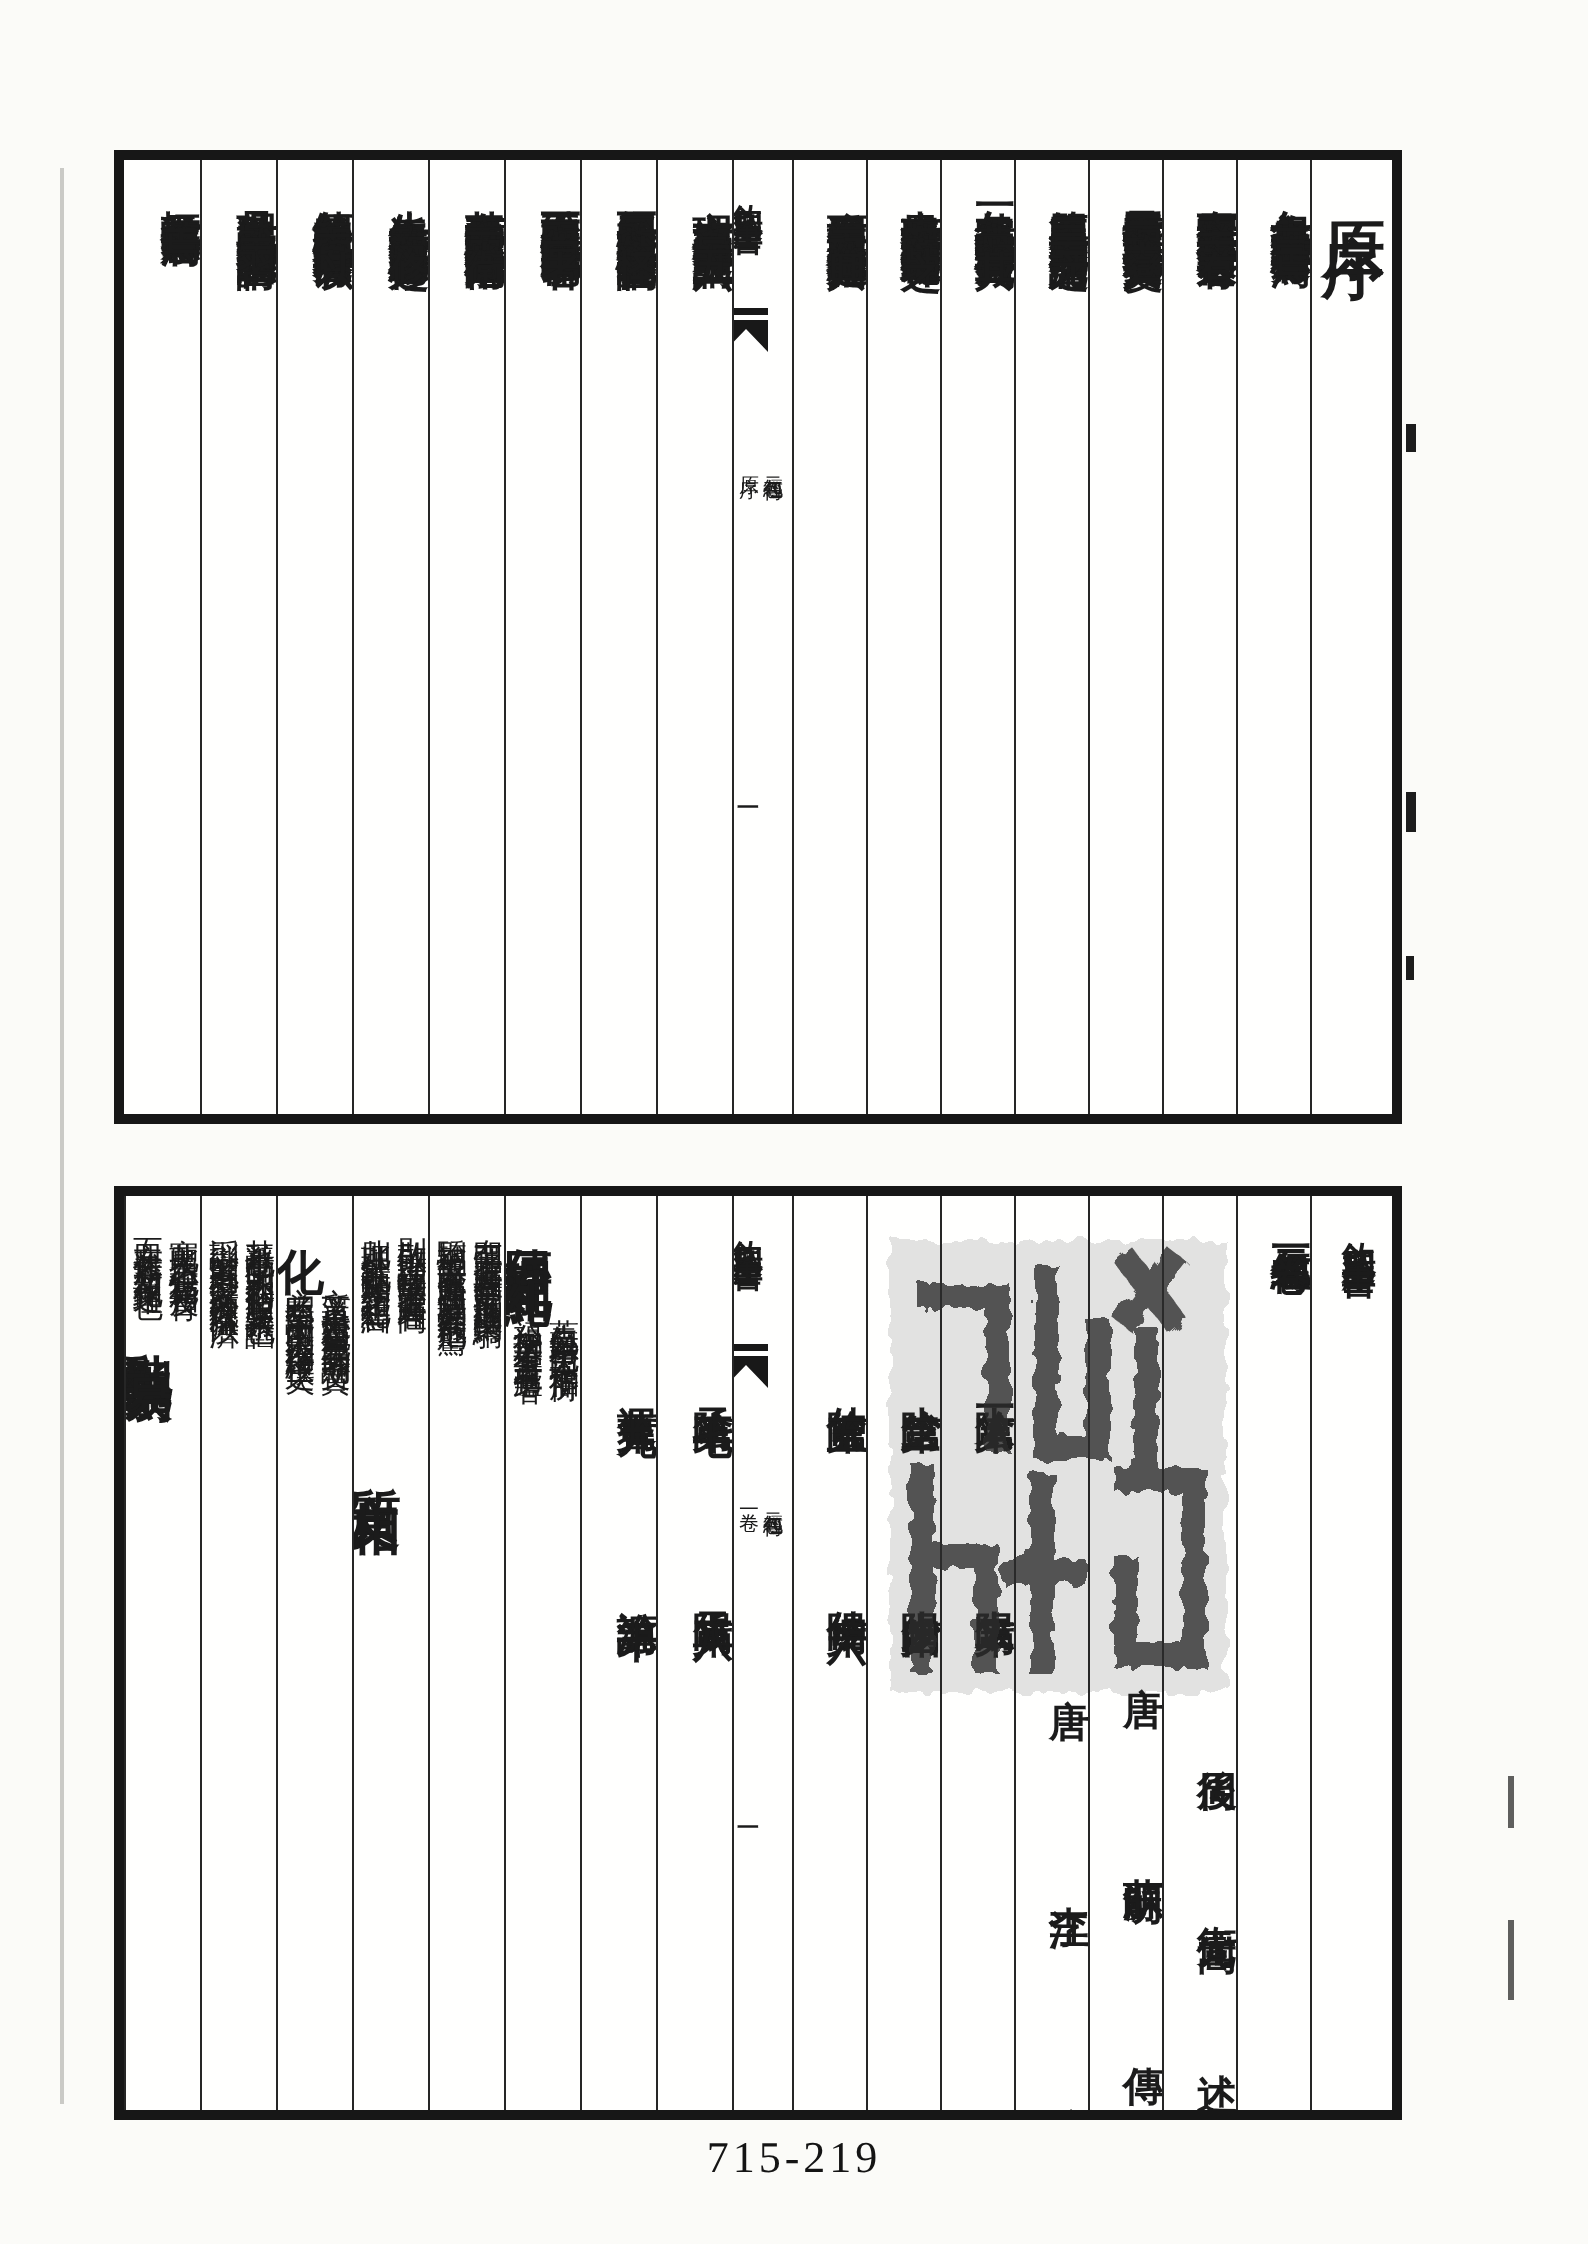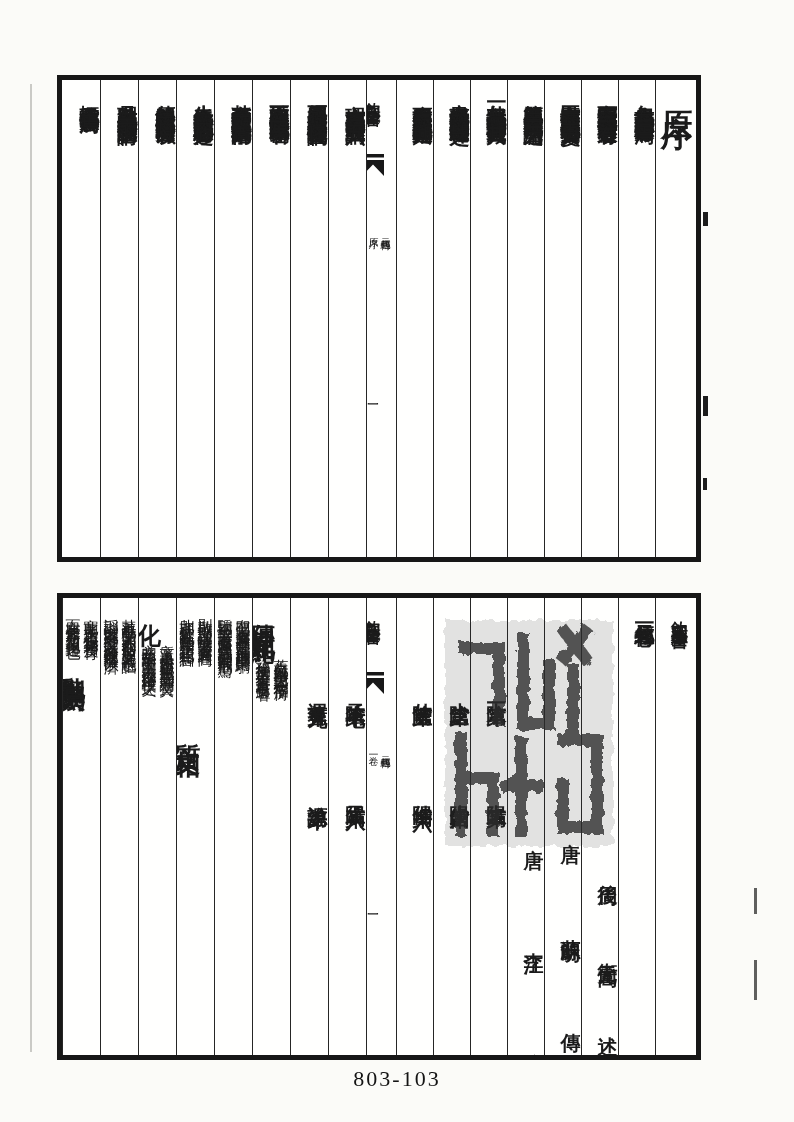--- a/index.html
+++ b/index.html
@@ -249,20 +249,20 @@
           <path d="M130,52 v58"></path>
           <path d="M18,120 v92 m0,-52 h32 v52"></path>
           <path d="M78,124 v90 m-14,-46 h30"></path>
           <path d="M120,122 h34 v88 h-34 v-44"></path>
         </g>
       </g>
     </svg>
   </div>
 </div>
 
-<div class="pagenum">803-103</div>
+<div class="pagenum">715-219</div>
 
 <div class="artifact" style="left:30px;top:84px;width:2px;height:968px;opacity:.45;"></div>
 <div class="tick" style="left:703px;top:212px;width:5px;height:14px;"></div>
 <div class="tick" style="left:703px;top:396px;width:5px;height:20px;"></div>
 <div class="tick" style="left:703px;top:478px;width:4px;height:12px;"></div>
 <div class="tick" style="left:754px;top:888px;width:3px;height:26px;opacity:.7;"></div>
 <div class="tick" style="left:754px;top:960px;width:3px;height:40px;opacity:.7;"></div>
 
 </body></html>

